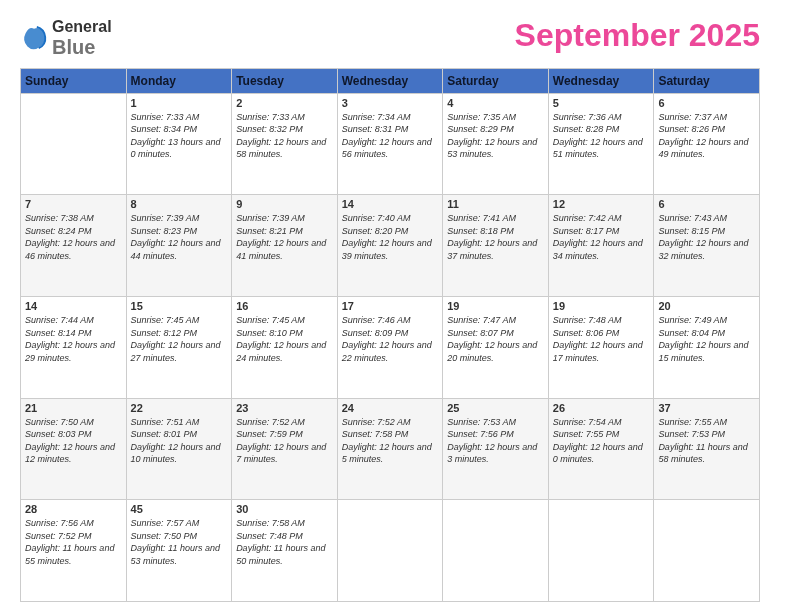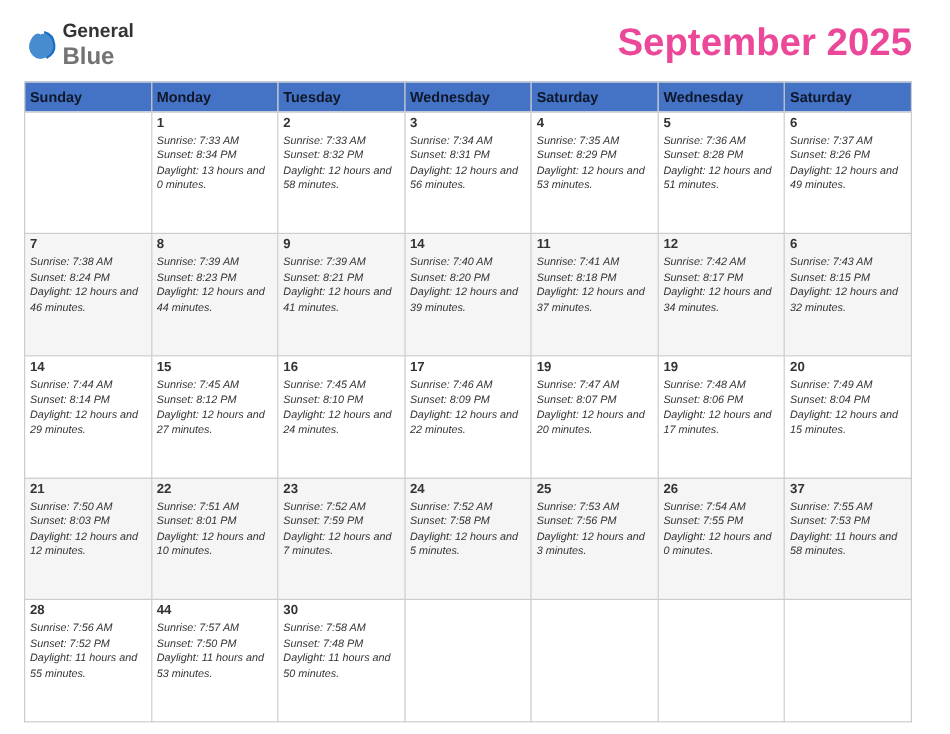--- a/index.html
+++ b/index.html
@@ -251,21 +251,21 @@
             <span class="day-number">37</span>
             <div class="day-info">Sunrise: 7:55 AM<br>Sunset: 7:53 PM<br>Daylight: 11 hours and 58 minutes.</div>
           </td>
         </tr>
         <tr>
           <td>
             <span class="day-number">28</span>
             <div class="day-info">Sunrise: 7:56 AM<br>Sunset: 7:52 PM<br>Daylight: 11 hours and 55 minutes.</div>
           </td>
           <td>
-            <span class="day-number">44</span>
+            <span class="day-number">45</span>
             <div class="day-info">Sunrise: 7:57 AM<br>Sunset: 7:50 PM<br>Daylight: 11 hours and 53 minutes.</div>
           </td>
           <td>
             <span class="day-number">30</span>
             <div class="day-info">Sunrise: 7:58 AM<br>Sunset: 7:48 PM<br>Daylight: 11 hours and 50 minutes.</div>
           </td>
           <td class="empty-cell"></td>
           <td class="empty-cell"></td>
           <td class="empty-cell"></td>
           <td class="empty-cell"></td>

